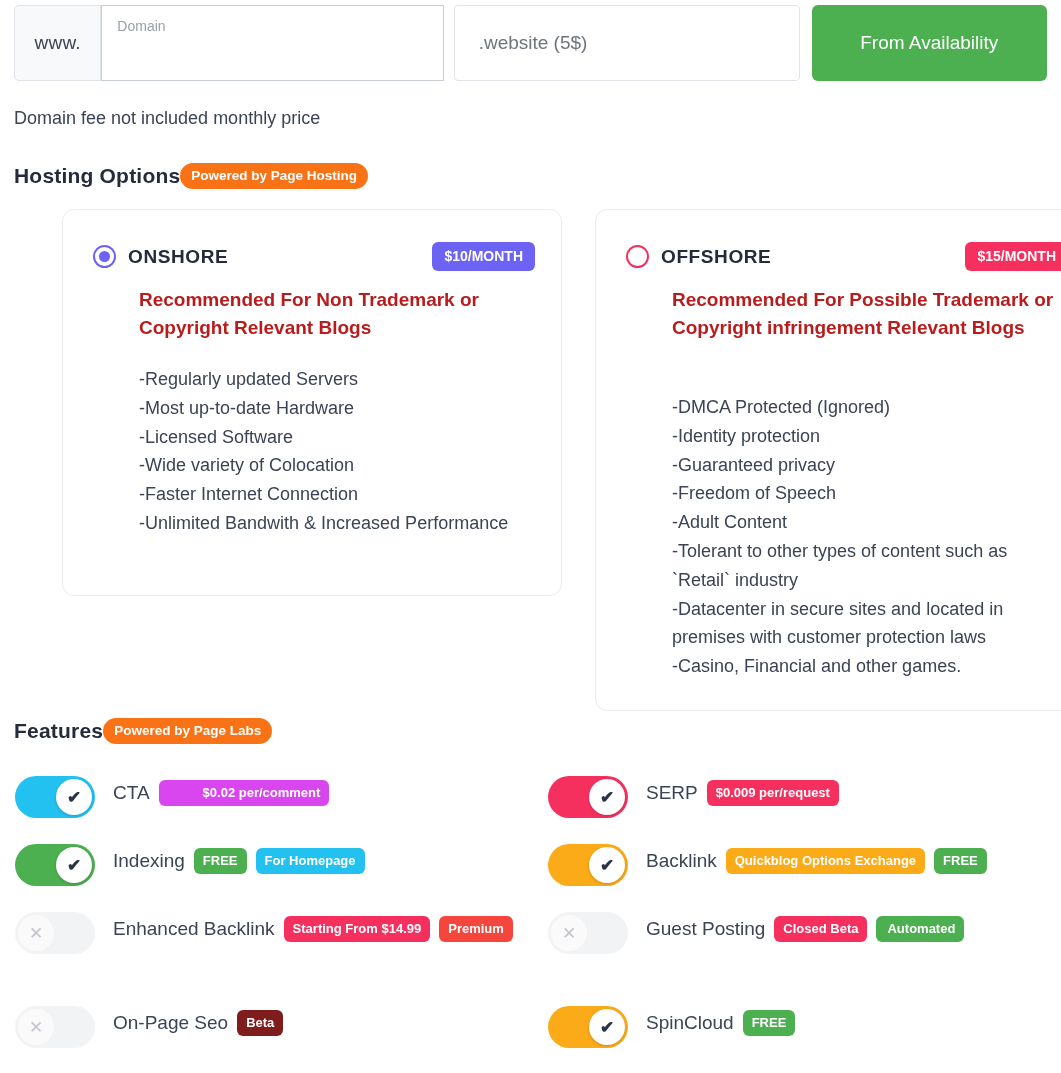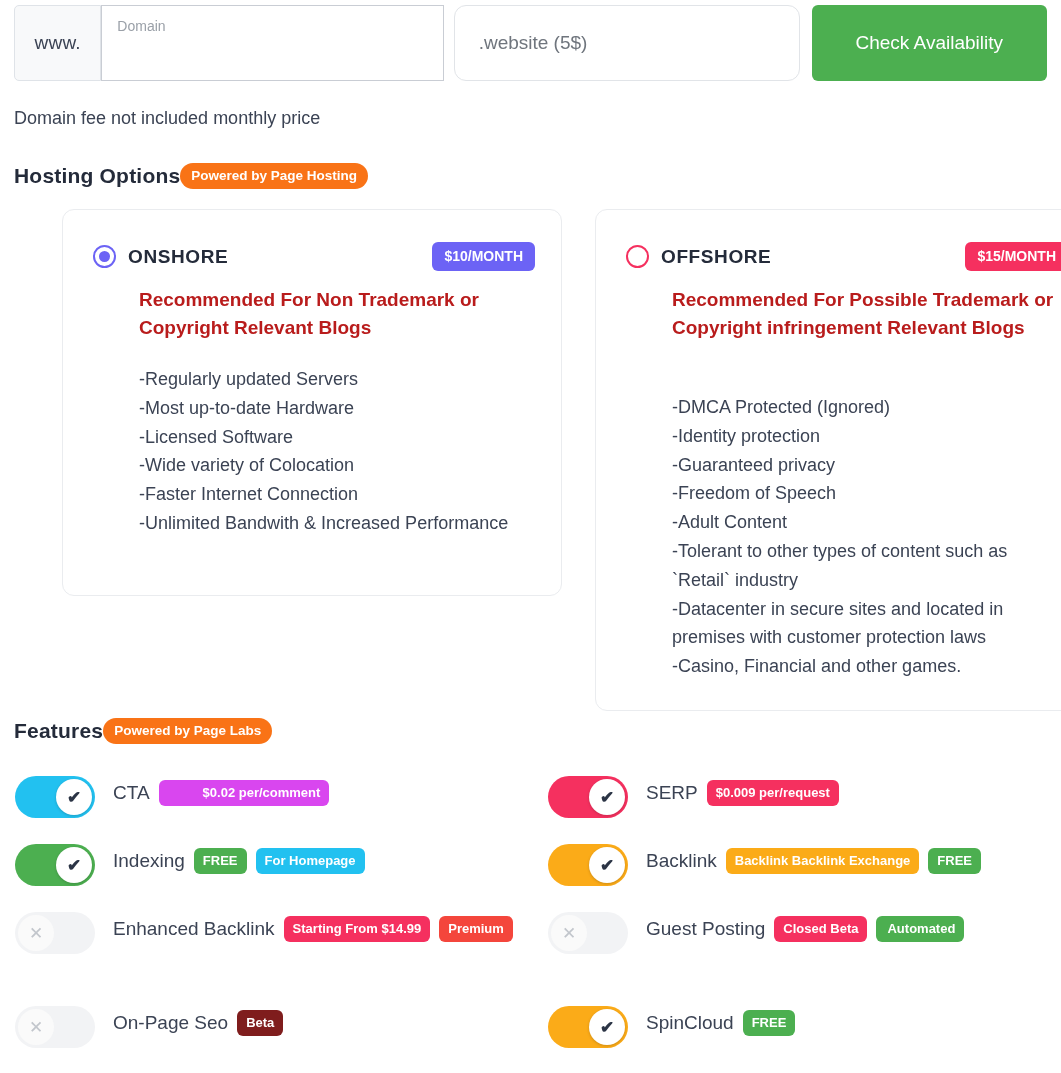--- a/index.html
+++ b/index.html
@@ -44,21 +44,21 @@
     border: 0; outline: none; background: transparent;
     font-family: "Liberation Sans", sans-serif;
     font-size: 17px; color: #2b3445;
     padding: 26px 15px 8px 15px;
   }
   .tld-gap { width: 10px; }
   .tld-select {
     width: 352px;
     background: #fff;
     border: 1px solid #e1e4e8;
-    border-radius: 12px;
+    border-radius: 4px;
     display: flex; align-items: center;
     padding-left: 24px;
     font-size: 19px; color: #6f757d;
     cursor: pointer;
   }
   .check-btn {
     margin-left: 12px;
     width: 240px;
     background: #4caf50;
     border: 0; border-radius: 6px;
@@ -186,21 +186,21 @@
 <div class="page">
 
   <div class="domain-row">
     <div class="www-prefix">www.</div>
     <div class="domain-field">
       <span class="domain-label">Domain</span>
       <input class="domain-input" type="text" value="" style="">
     </div>
     <div class="tld-gap"></div>
     <div class="tld-select">.website (5$)</div>
-    <button class="check-btn">Check Availability</button>
+    <button class="check-btn">From Availability</button>
   </div>
 
   <div class="fee-note">Domain fee not included monthly price</div>
 
   <div class="section-head" style="left:14px; top:163px;">
     <span class="section-title">Hosting Options</span>
     <span class="badge badge-orange">Powered by Page Hosting</span>
   </div>
 
   <div class="host-card" id="card-onshore">
@@ -304,21 +304,21 @@
           </div>
         </div>
         <div class="feat-row" style="top: 78px;">
           <div class="toggle on" style="background: rgb(251, 171, 24);">
             <div class="knob">
               <span class="knob-mark">✔</span>
             </div>
           </div>
           <div class="feat-body">
             <span class="feat-label">Backlink</span>
-            <span class="tag" style="background: rgb(251, 171, 24);">Backlink Backlink Exchange</span>
+            <span class="tag" style="background: rgb(251, 171, 24);">Quickblog Options Exchange</span>
             <span class="tag" style="background: rgb(76, 175, 80);">FREE</span>
           </div>
         </div>
         <div class="feat-row" style="top: 146px;">
           <div class="toggle off">
             <div class="knob">
               <span class="knob-mark">✕</span>
             </div>
           </div>
           <div class="feat-body">

